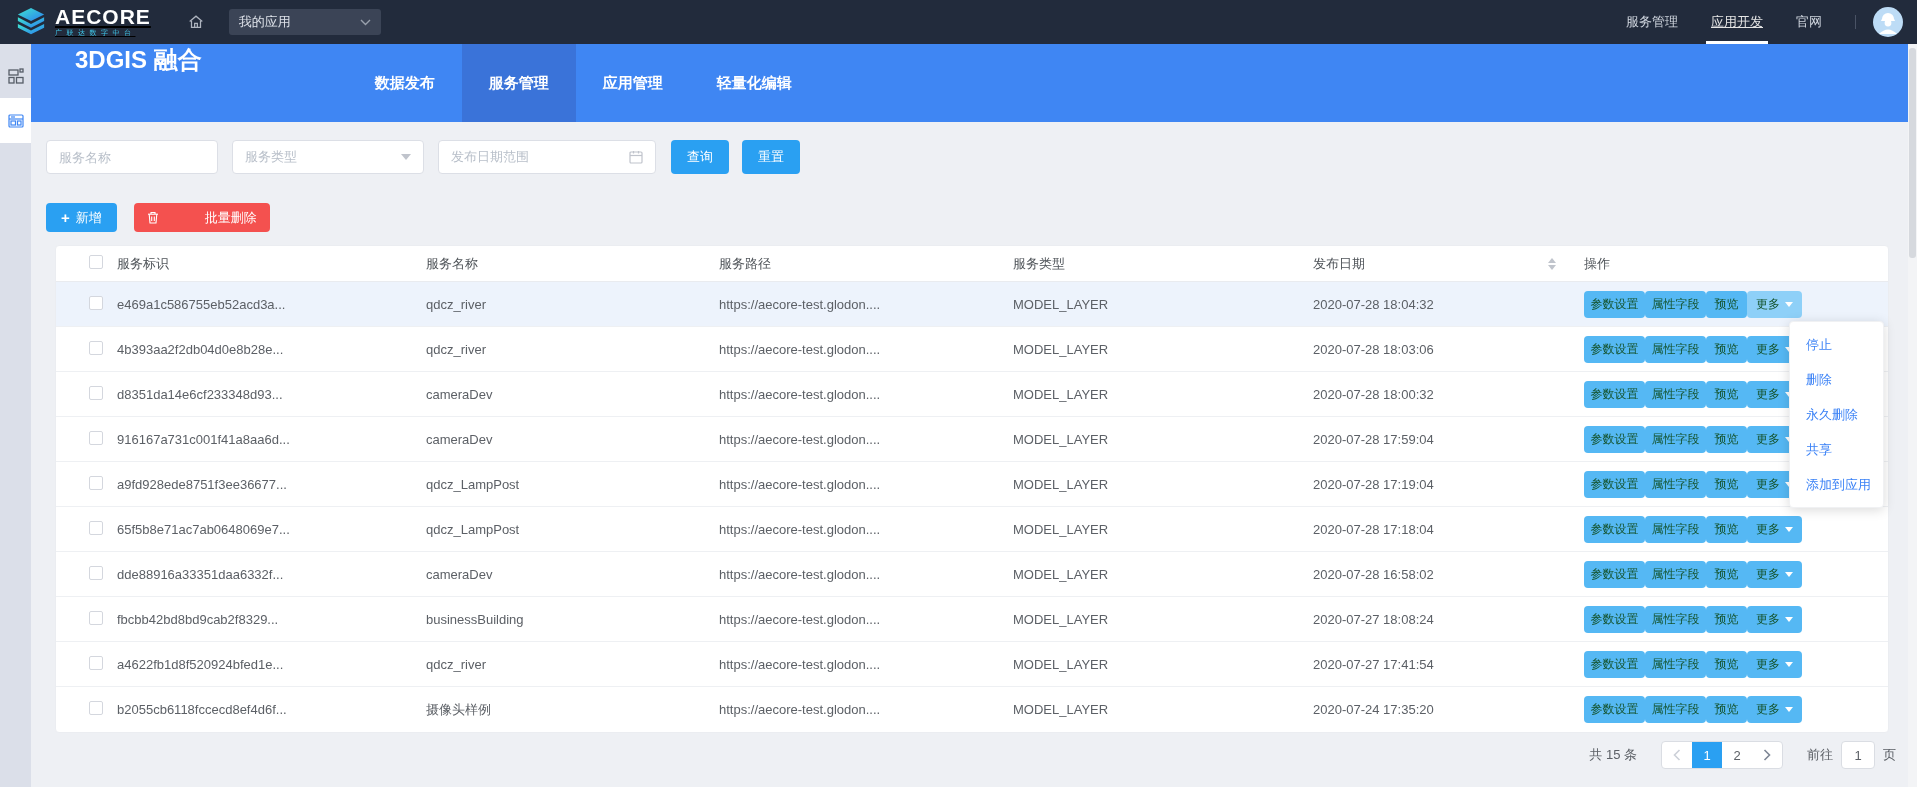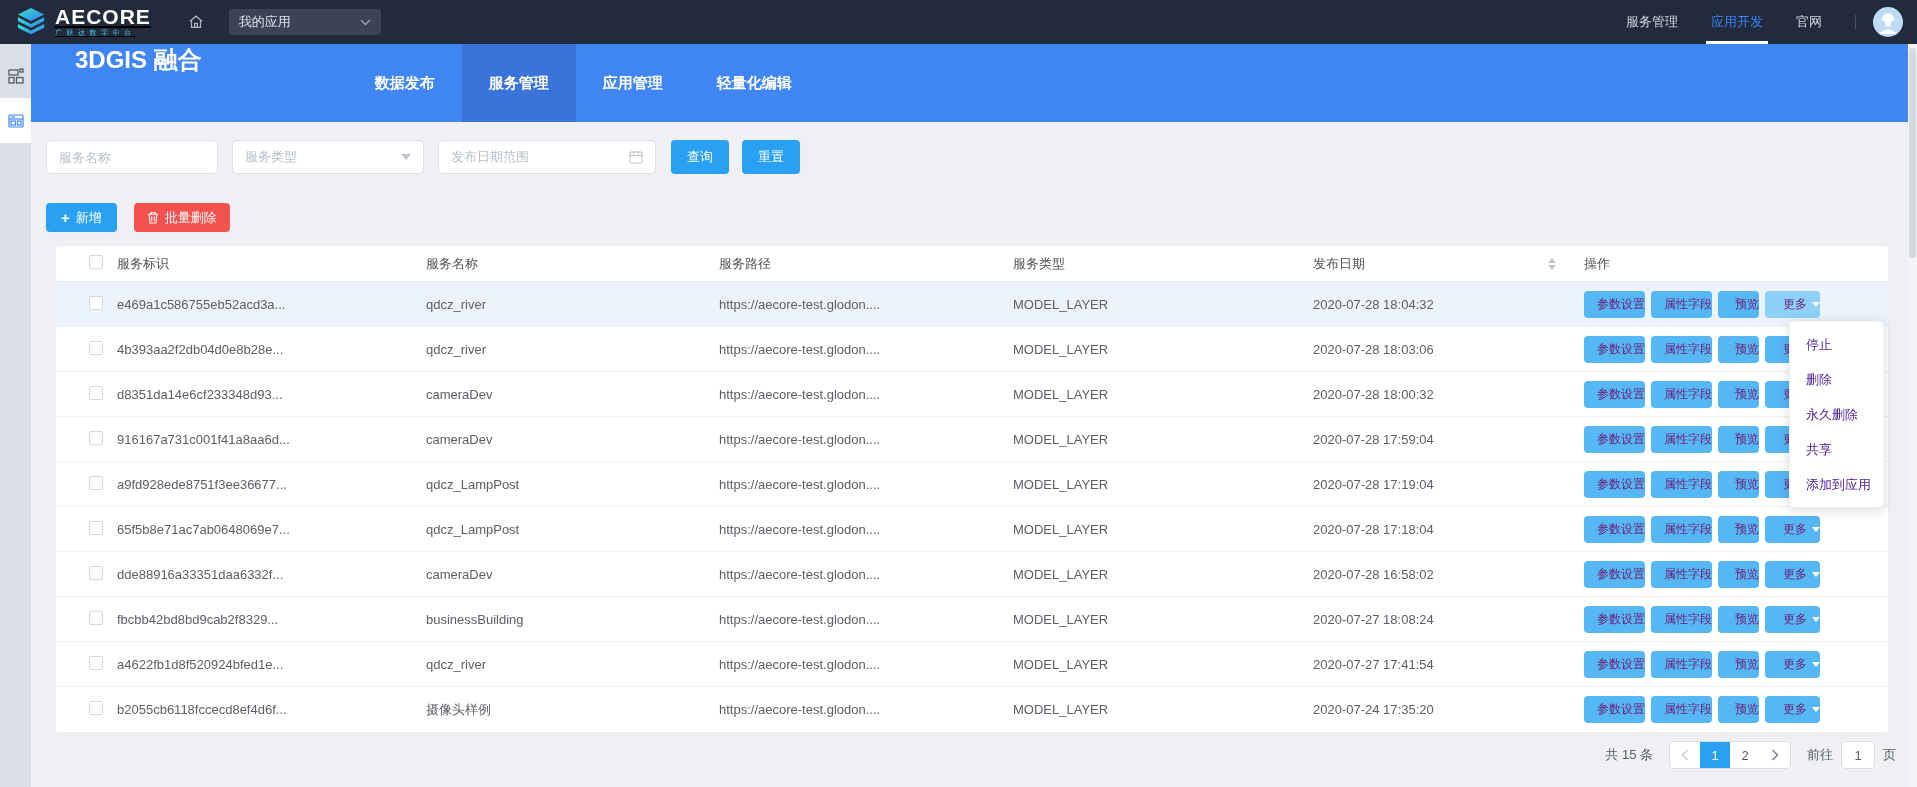--- a/index.html
+++ b/index.html
@@ -10,21 +10,21 @@
   .navbar { position:absolute; top:0; left:0; width:1917px; height:44px; background:#222b3c; display:flex; align-items:center; z-index:30; }
   .logo { display:flex; align-items:center; margin-left:16px; }
   .logo-icon { width:30px; height:30px; margin-right:9px; }
   .logo-text { display:flex; flex-direction:column;text-decoration:underline; }
   .logo-title { color:#ffffff; font-size:21px; font-weight:bold; letter-spacing:1px; line-height:20px; }
   .logo-sub { color:#3fc7e8; font-size:7px; letter-spacing:4.5px; margin-top:1px; white-space:nowrap; }
   .home-btn { margin-left:36px; display:flex; align-items:center; cursor:pointer; }
   .nav-select { margin-left:24px; width:152px; height:26px; background:#3b4456; border-radius:3px; color:#dde1e8; font-size:13px; display:flex; align-items:center; justify-content:space-between; padding:0 10px; cursor:pointer; }
   .nav-right { margin-left:auto; display:flex; align-items:center; height:100%; }
   .nav-link { color:#cfd5de; font-size:13px; margin-right:33px; height:100%; display:flex; align-items:center; position:relative; cursor:pointer; }
-  .nav-link.active { color:#3b82f6; }
+  .nav-link.active { color:#e5e5e5;text-decoration:underline; }
   .nav-link.active::after { content:""; position:absolute; left:-5px; right:-5px; bottom:0; height:3px; background:#ffffff; }
   .nav-divider { width:1px; height:14px; background:#4a5365; margin-right:17px; }
   .avatar { width:30px; height:30px; border-radius:50%; background:#bddcf6; margin-right:14px; display:flex; align-items:flex-end; justify-content:center; overflow:hidden; flex:none; }
 
   
   .sidebar { position:absolute; top:44px; left:0; bottom:0; width:31px; background:#dbdfe9; z-index:20; }
   .side-item { width:31px; height:45px; display:flex; align-items:center; justify-content:center; cursor:pointer; }
   .side-item:first-child { margin-top:9px; }
   .side-item.active { background:#ffffff; }
 
@@ -44,48 +44,48 @@
   .f-name { width:172px; margin-right:14px; }
   .f-type { width:192px; margin-right:14px; justify-content:space-between; cursor:pointer; }
   .f-date { width:218px; margin-right:15px; justify-content:space-between; cursor:pointer; }
   .caret-tri { width:0; height:0; border-left:5px solid transparent; border-right:5px solid transparent; border-top:6px solid #c0c4cc; }
   .btn-blue { height:34px; padding:0 16px; background:#2aa0f2; color:#ffffff; border:none; border-radius:4px; font-size:13px; font-family:"Liberation Sans",sans-serif; cursor:pointer; }
   .btn-search { margin-right:13px; }
 
   .action-row { margin-top:29px; padding-left:15px; display:flex; align-items:center; }
   .btn-add { height:29px; padding:0 15px; display:flex; align-items:center; font-size:13px; }
   .btn-add .plus { font-size:15px; margin-right:6px; font-weight:bold; }
-  .btn-del { height:29px; padding:0 13px; background:#f4514f; color:#fff; border:none; border-radius:4px; font-size:13px; font-family:"Liberation Sans",sans-serif; display:flex; align-items:center; margin-left:17px; cursor:pointer; }
+  .btn-del { height:29px; padding:0 13px; background:#f4514f; color:#fff; border:none; border-radius:4px; font-size:13px; font-family:"Liberation Sans",sans-serif; display:flex; align-items:center; margin-left:17px; cursor:pointer;gap:40px; }
   .btn-del svg { margin-right:6px; }
 
   
   .table-card { margin:13px 19px 0 24px; background:#ffffff; border:1px solid #ebedf1; border-radius:4px; overflow:visible; }
   .thead, .trow { display:grid; grid-template-columns:61px 309px 293px 294px 300px 265px 1fr; align-items:center; }
   .thead { height:36px; border-bottom:1px solid #e9ebef; color:#4e5358; font-size:13px; }
   .trow { height:45px; border-bottom:1px solid #eef0f3; color:#5c6066; font-size:13px; }
   .trow:last-child { border-bottom:none; }
   .trow.highlight { background:#edf3fc; }
   .cell { white-space:nowrap; overflow:hidden; }
   .cb { display:inline-block; width:14px; height:14px; border:1px solid #d4d7de; border-radius:2px; background:#fff; margin-left:33px; cursor:pointer; }
   .date-head { display:flex; align-items:center; justify-content:space-between; padding-right:22px; }
   .sort { display:flex; flex-direction:column; gap:2px; cursor:pointer; }
   .sort .up { width:0; height:0; border-left:4px solid transparent; border-right:4px solid transparent; border-bottom:5px solid #c0c4cc; }
   .sort .down { width:0; height:0; border-left:4px solid transparent; border-right:4px solid transparent; border-top:5px solid #c0c4cc; }
   .ops { display:flex; align-items:center; padding-left:6px; overflow:visible; }
-  .op-btn { height:27px; background:#55b8f4; color:#701a75; border:none; border-radius:4px; font-size:12px; font-family:"Liberation Sans",sans-serif; margin-right:6px; display:flex; align-items:center; justify-content:flex-end; cursor:pointer; flex:none; }
+  .op-btn { height:27px; background:#55b8f4; color:#14532d; border:none; border-radius:4px; font-size:12px; font-family:"Liberation Sans",sans-serif; margin-right:0; display:flex; align-items:center; justify-content:center; cursor:pointer; flex:none; }
   .op-btn.w61 { width:61px; } .op-btn.w41 { width:41px; } .op-btn.more { width:55px; }
   .caret-down { width:0; height:0; border-left:4px solid transparent; border-right:4px solid transparent; border-top:5px solid #ffffff; margin-left:5px; }
   .trow.highlight .op-btn.more { background:#8ed0f8; }
 
   
   .dropdown { position:absolute; left:1789px; top:321px; width:95px; background:#ffffff; border:1px solid #f0f1f3; border-radius:4px; box-shadow:0 2px 12px rgba(0,0,0,0.15); padding:5px 0; z-index:40; }
-  .dropdown-item { height:35px; line-height:35px; padding-left:16px; font-size:13px; color:#4c1d95; cursor:pointer; white-space:nowrap; }
-
-  
-  .pagination { display:flex; align-items:center; justify-content:flex-end; margin-top:8px; padding-right:12px; color:#5c6066; font-size:13px; }
+  .dropdown-item { height:35px; line-height:35px; padding-left:16px; font-size:13px; color:#3b82f6; cursor:pointer; white-space:nowrap; }
+
+  
+  .pagination { display:flex; align-items:center; justify-content:flex-end; margin-top:8px; padding-right:12px; color:#5c6066; font-size:13px;gap:8px; }
   .total { margin-right:16px; }
   .pager { display:flex; border:1px solid #dadde3; border-radius:4px; background:#fff; overflow:hidden; height:28px; }
   .page-cell { width:30px; height:26px; display:flex; align-items:center; justify-content:center; font-size:13px; color:#5c6066; cursor:pointer; }
   .page-cell.active { background:#2aa0f2; color:#ffffff; }
   .goto { margin-left:16px; display:flex; align-items:center; }
   .goto-input { width:34px; height:28px; border:1px solid #dadde3; border-radius:4px; background:#fff; margin:0 8px; text-align:center; font-size:13px; font-family:"Liberation Sans",sans-serif; color:#5c6066; outline:none; }
 
   
   .scrollbar { position:absolute; top:44px; right:0; width:9px; bottom:0; background:#f3f4f6; z-index:25; }
   .scroll-thumb { position:absolute; top:4px; left:1px; width:7px; height:210px; background:#d6d9de; border-radius:3px; }

